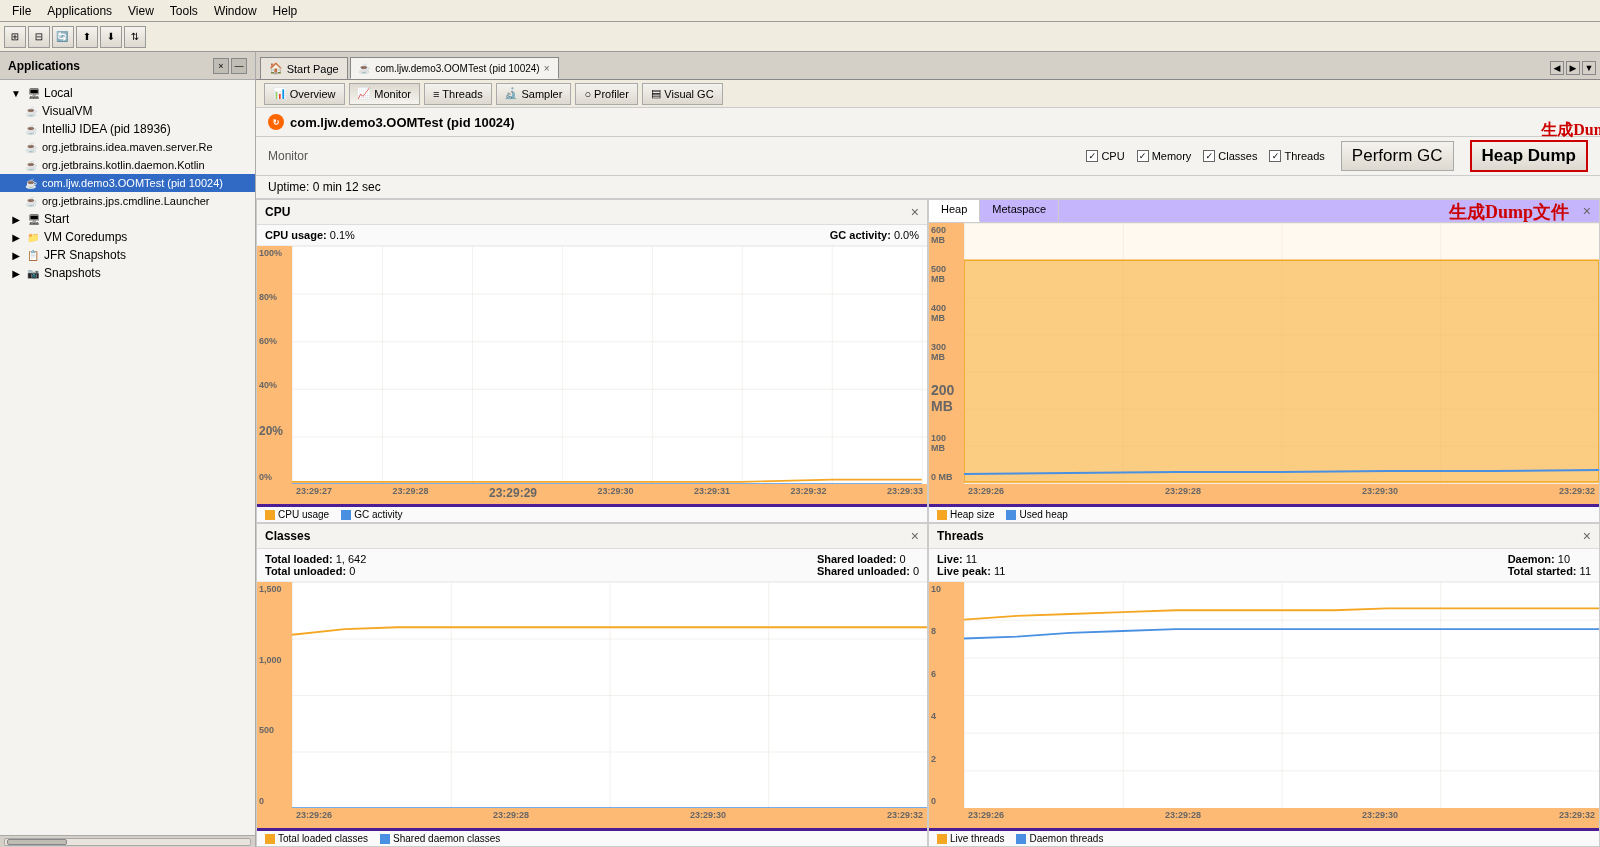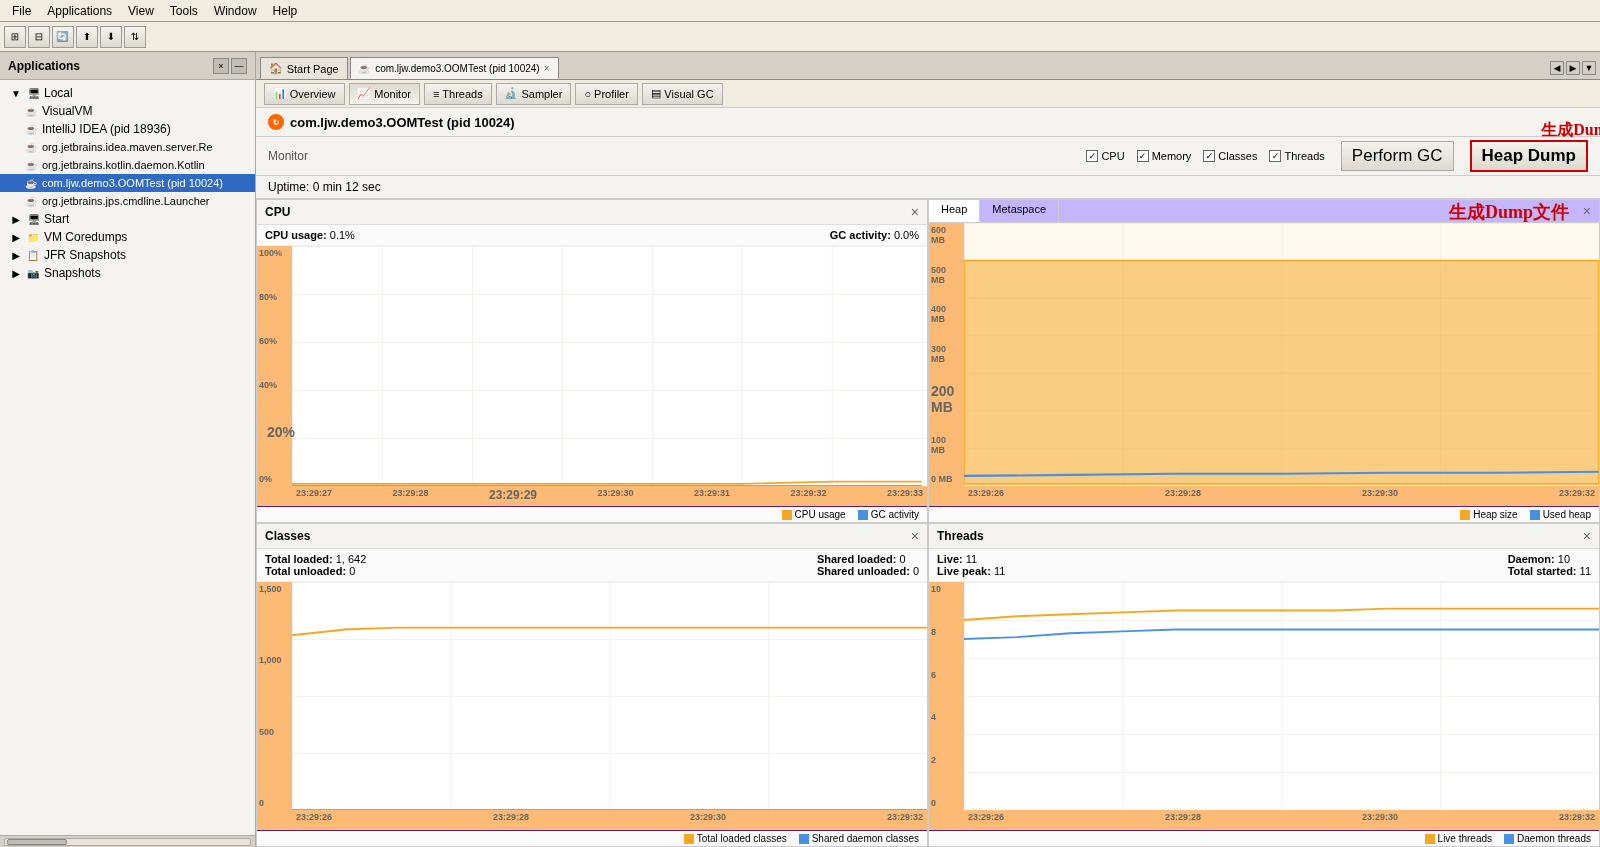--- a/index.html
+++ b/index.html
@@ -64,21 +64,21 @@
     
     
     .charts-container { display: grid; grid-template-columns: 1fr 1fr; grid-template-rows: 1fr 1fr; flex: 1; overflow: hidden; }
     
     .chart-panel { border: 1px solid #ccc; background: white; display: flex; flex-direction: column; overflow: hidden; position: relative; }
     .chart-header { padding: 4px 8px; background: #f5f3f0; border-bottom: 1px solid #ddd; display: flex; justify-content: space-between; align-items: center; }
     .chart-title { font-size: 12px; font-weight: bold; }
     .chart-close { cursor: pointer; font-size: 14px; color: #666; }
     .chart-stats { padding: 4px 8px; font-size: 11px; display: flex; justify-content: space-between; background: #fafafa; border-bottom: 1px solid #eee; }
     .chart-body { flex: 1; position: relative; background: #fdba74; font-weight: bold; }
-    .chart-legend { padding: 2px 8px; font-size: 10px; display: flex; justify-content: flex-end; gap: 12px; background: #fafafa; border-top: 1px solid #4c1d95; }
+    .chart-legend { padding: 2px 8px; font-size: 10px; display: flex; gap: 12px; background: #fafafa; border-top: 3px solid #4c1d95; }
     .legend-item { display: flex; align-items: center; gap: 3px; }
     .legend-color { width: 10px; height: 10px; display: inline-block; }
     
     
     svg { width: 100%; height: 100%; }
     
     
     .heap-tabs { display: flex; background: #c4b5fd; border-bottom: 1px solid #ccc; }
     .heap-tab { padding: 3px 12px; cursor: pointer; font-size: 11px; border-right: 1px solid #ccc; }
     .heap-tab.active { background: white; border-bottom: 1px solid white; }
@@ -304,21 +304,21 @@
             <polyline points="0,218 85,218 170,218 255,218 340,218 425,218 510,216 595,216" fill="none" stroke="#f5a623" stroke-width="1.5"></polyline>
 
             <polyline points="0,220 595,220" fill="none" stroke="#4a90e2" stroke-width="1.5"></polyline>
           </svg>
 
           <div style="position:absolute;left:0;top:0;bottom:20px;width:35px;display:flex;flex-direction:column;justify-content:space-between;padding:2px 2px;">
             <span style="font-size:9px;color:#666;">100%</span>
             <span style="font-size:9px;color:#666;">80%</span>
             <span style="font-size:9px;color:#666;">60%</span>
             <span style="font-size:9px;color:#666;">40%</span>
-            <span style="font-size:14px;color:#666;margin-left:8px;">20%</span>
+            <span style="font-size:12px;color:#666;">20%</span>
             <span style="font-size:9px;color:#666;">0%</span>
           </div>
 
           <div style="position:absolute;bottom:0;left:35px;right:0;height:18px;display:flex;justify-content:space-between;padding:0 4px;">
             <span style="font-size:9px;color:#666;">23:29:27</span>
             <span style="font-size:9px;color:#666;">23:29:28</span>
             <span style="font-size:12px;color:#666;">23:29:29</span>
             <span style="font-size:9px;color:#666;">23:29:30</span>
             <span style="font-size:9px;color:#666;">23:29:31</span>
             <span style="font-size:9px;color:#666;">23:29:32</span>

